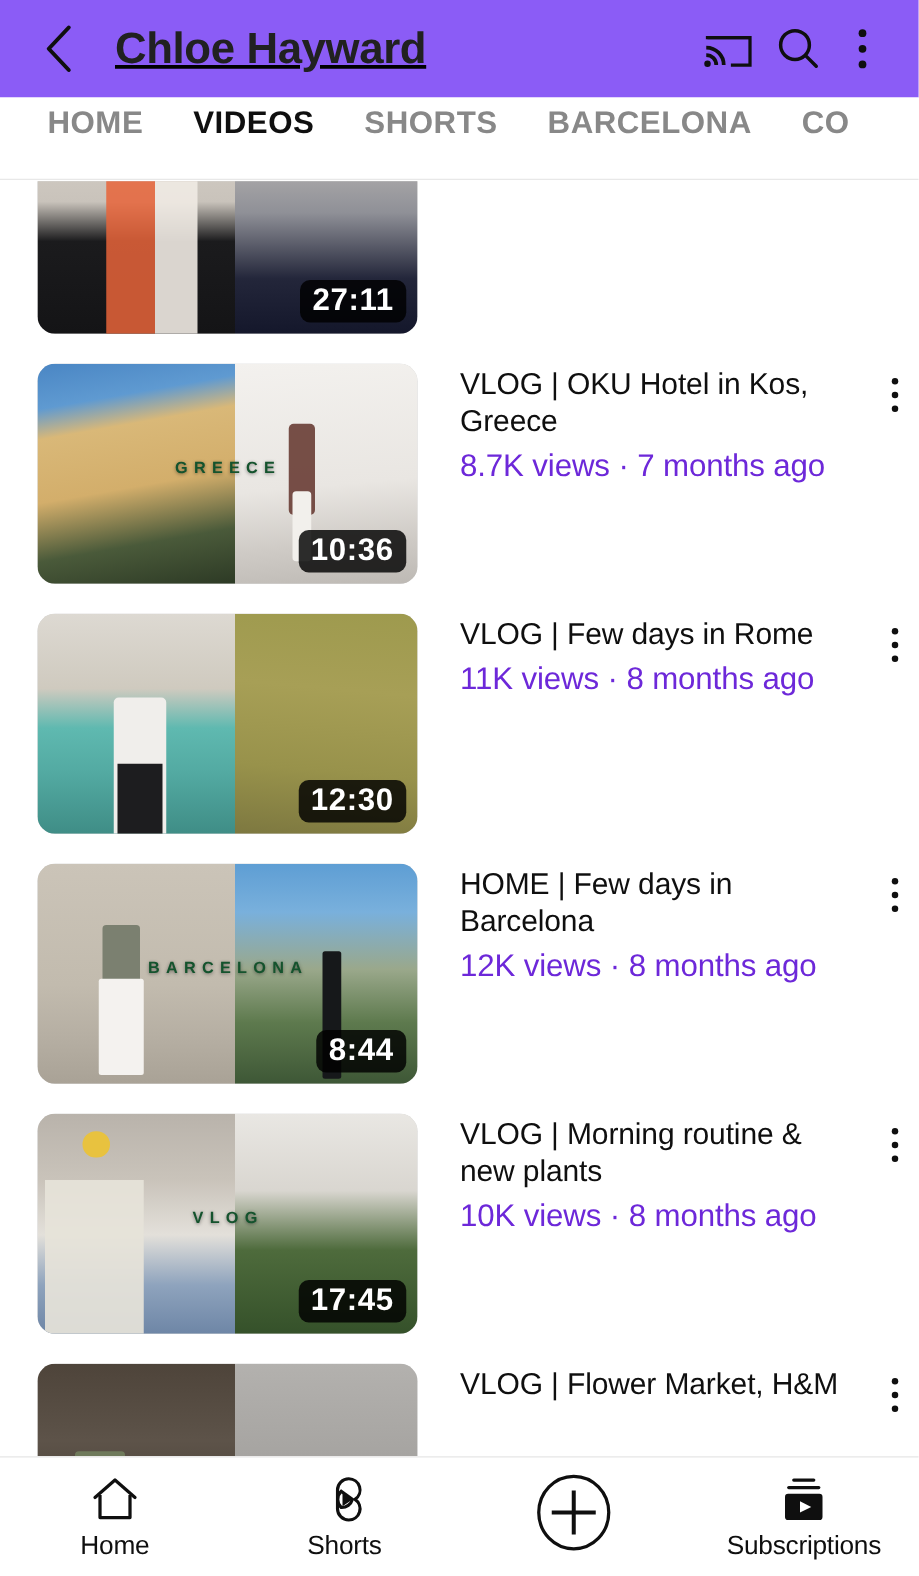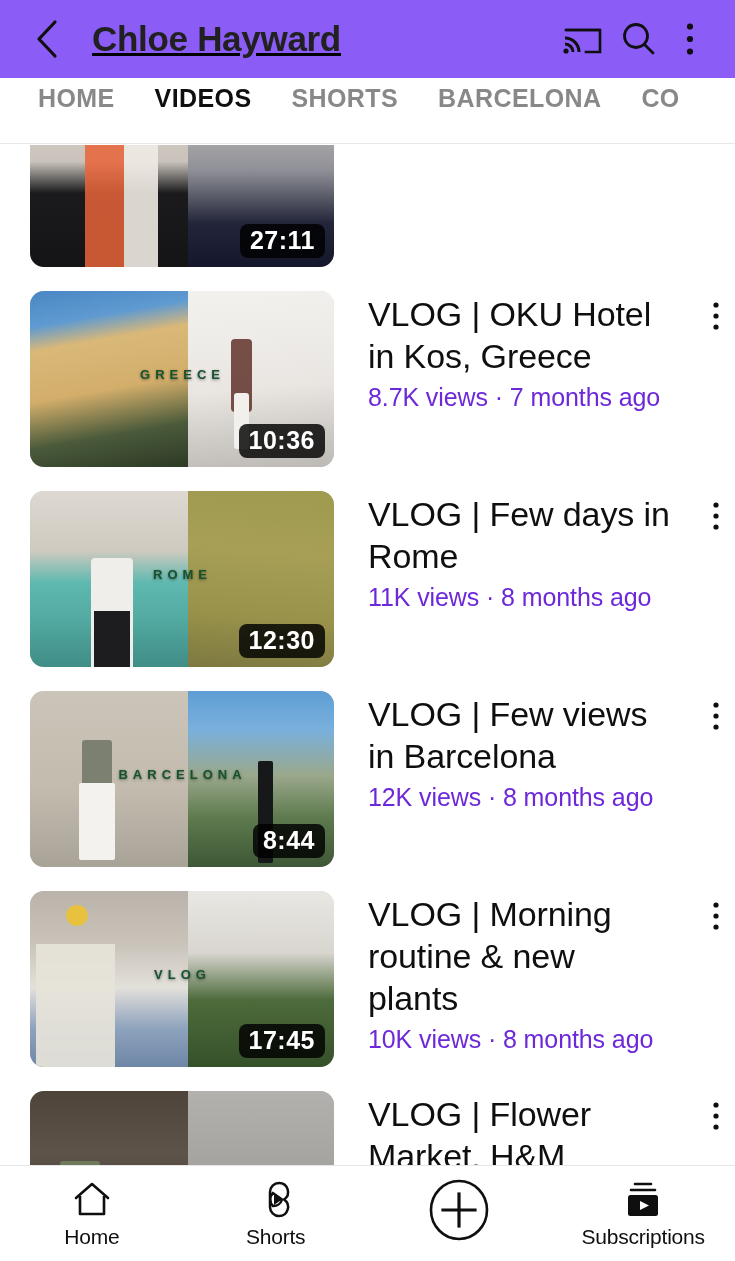--- a/index.html
+++ b/index.html
@@ -66,21 +66,21 @@
   .dur {
     position:absolute; right:9px; bottom:9px;
     background:rgba(0,0,0,.82); color:#fff;
     font-size:25px; font-weight:bold;
     padding:3px 10px 5px; border-radius:8px;
     letter-spacing:0.5px; line-height:1.05;
   }
 
   .meta { flex:1 1 auto; padding:2px 0 0 34px; min-width:0; position:relative; }
   .vtitle {
-    font-size:34px; color:#0f0f0f; line-height:1.24;
+    font-size:24px; color:#0f0f0f; line-height:1.24;
     letter-spacing:-0.1px; padding-right:64px;
   }
   .vstats {
     font-size:25px; color:#6d28d9; margin-top:6px;
     letter-spacing:-0.1px; white-space:nowrap;
   }
   .rowkebab {
     position:absolute; right:-4px; top:2px;
     width:46px; height:46px; display:flex;
     align-items:center; justify-content:center;
@@ -182,21 +182,20 @@
         </div>
       </div>
     </div>
 
     <div class="row">
       <div class="thumb">
         <div class="half lhalf" style="background:linear-gradient(180deg,#ddd9d2 0%,#cfcabf 34%,#5fb9b0 52%,#53aaa2 72%,#3f8d86 100%);"></div>
         <div class="half rhalf" style="background:linear-gradient(185deg,#9e9a4e 0%,#a79f56 35%,#98924b 70%,#7d7840 100%);"></div>
         <div style="position:absolute;left:20%;top:38%;width:14%;height:62%;background:#f0eeeb;border-radius:4px 4px 0 0;"></div>
         <div style="position:absolute;left:21%;top:68%;width:12%;height:32%;background:#1d1d1f;"></div>
-        <div class="ovl-label">ROME</div>
         <div class="dur">12:30</div>
       </div>
       <div class="meta">
         <div class="vtitle">VLOG | Few days in Rome</div>
         <div class="vstats">11K views · 8 months ago</div>
         <div class="rowkebab">
           <svg width="8" height="30" viewBox="0 0 8 30">
             <circle cx="4" cy="4" r="2.6" fill="#0f0f0f"></circle>
             <circle cx="4" cy="15" r="2.6" fill="#0f0f0f"></circle>
             <circle cx="4" cy="26" r="2.6" fill="#0f0f0f"></circle>
@@ -209,21 +208,21 @@
       <div class="thumb">
         <div class="half lhalf" style="background:linear-gradient(180deg,#cbc4b8 0%,#c2bbae 55%,#b6afa3 78%,#a9a296 100%);"></div>
         <div class="half rhalf" style="background:linear-gradient(180deg,#5e9ed4 0%,#79b0dc 22%,#9aa88b 48%,#5e7a4e 72%,#3e5736 100%);"></div>
         <div style="position:absolute;left:17%;top:28%;width:10%;height:30%;background:#7b8070;border-radius:3px;"></div>
         <div style="position:absolute;left:16%;top:52%;width:12%;height:44%;background:#f4f2ef;border-radius:2px;"></div>
         <div style="position:absolute;left:75%;top:40%;width:5%;height:58%;background:#16181a;border-radius:2px;"></div>
         <div class="ovl-label">BARCELONA</div>
         <div class="dur">8:44</div>
       </div>
       <div class="meta">
-        <div class="vtitle">VLOG | Few views in Barcelona</div>
+        <div class="vtitle">HOME | Few days in Barcelona</div>
         <div class="vstats">12K views · 8 months ago</div>
         <div class="rowkebab">
           <svg width="8" height="30" viewBox="0 0 8 30">
             <circle cx="4" cy="4" r="2.6" fill="#0f0f0f"></circle>
             <circle cx="4" cy="15" r="2.6" fill="#0f0f0f"></circle>
             <circle cx="4" cy="26" r="2.6" fill="#0f0f0f"></circle>
           </svg>
         </div>
       </div>
     </div>

